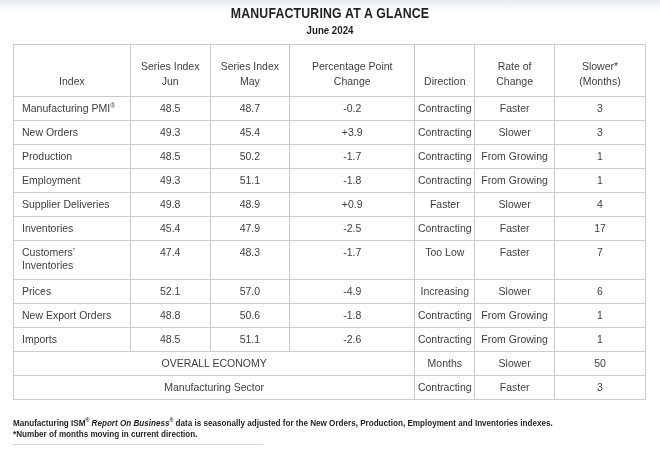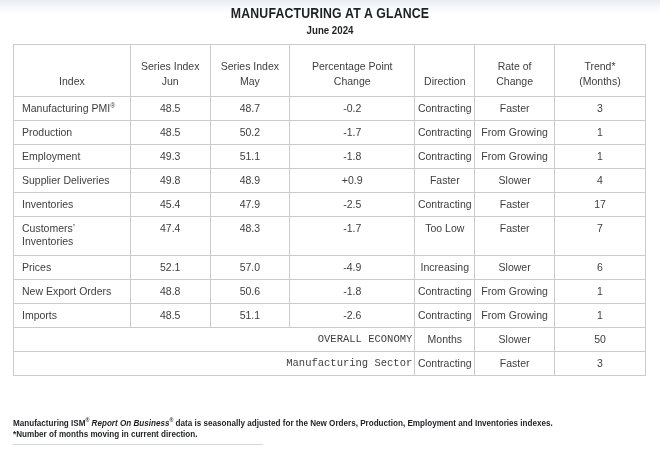--- a/index.html
+++ b/index.html
@@ -41,21 +41,21 @@
     padding: 14px 2px 7px 2px; line-height: 15px; white-space: pre-line;
   }
   .glance thead tr { height: 44px; }
   .glance tbody tr { height: 24px; }
   .glance tbody tr.tall { height: 39px; }
   .glance td {
     text-align: center; vertical-align: top;
     padding: 5px 2px 2px 2px; line-height: 13px;
   }
   .glance td.index-cell { text-align: left; padding-left: 8px; white-space: pre-line; }
-  .glance td.summary-label { text-align: right; font-family: Liberation Mono, monospace; }
+  .glance td.summary-label { text-align: center; }
   sup { font-size: 65%; line-height: 0; }
   .footnotes {
     position: absolute; left: 13px; top: 418px;
     font-size: 9px; font-weight: 700; color: #1f2024;
     line-height: 11px; white-space: nowrap;
     transform: scaleX(0.9); transform-origin: 0 0;
   }
   .footnotes .it { font-style: italic; }
   .bottom-rule {
     position: absolute; left: 13px; top: 444px;
@@ -85,32 +85,41 @@
         <th>Index</th>
         <th>Series Index
 Jun</th>
         <th>Series Index
 May</th>
         <th>Percentage Point
 Change</th>
         <th>Direction</th>
         <th>Rate of
 Change</th>
-        <th>Trend*
+        <th>Slower*
 (Months)</th>
       </tr>
   </thead>
   <tbody id="body-rows">
       <tr>
         <td class="index-cell"><span>Manufacturing PMI</span><sup>®</sup></td>
         <td>48.5</td>
         <td>48.7</td>
         <td>-0.2</td>
         <td>Contracting</td>
         <td>Faster</td>
+        <td>3</td>
+      </tr>
+      <tr>
+        <td class="index-cell"><span>New Orders</span></td>
+        <td>49.3</td>
+        <td>45.4</td>
+        <td>+3.9</td>
+        <td>Contracting</td>
+        <td>Slower</td>
         <td>3</td>
       </tr>
       <tr>
         <td class="index-cell"><span>Production</span></td>
         <td>48.5</td>
         <td>50.2</td>
         <td>-1.7</td>
         <td>Contracting</td>
         <td>From Growing</td>
         <td>1</td>

